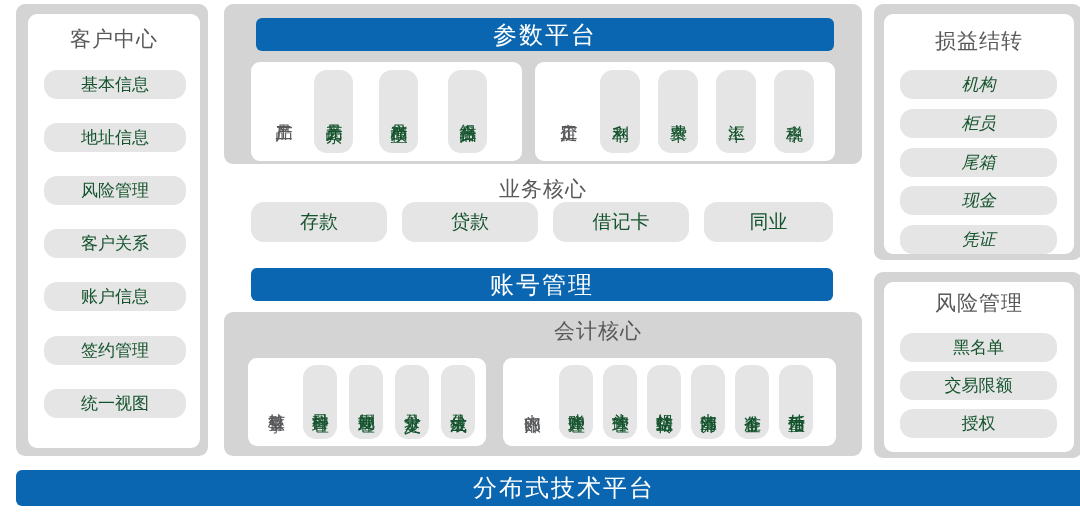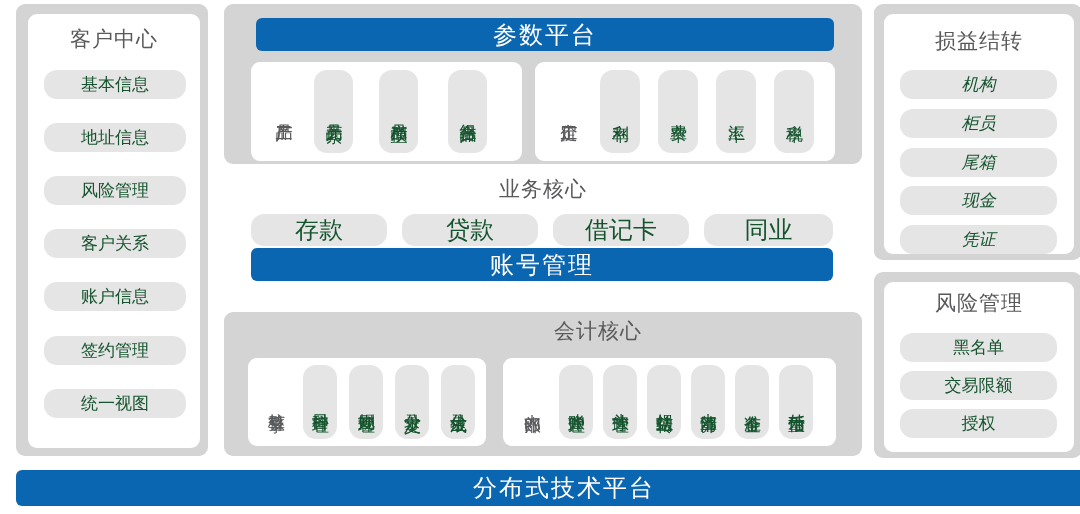--- a/index.html
+++ b/index.html
@@ -101,25 +101,25 @@
   .vbox {
     position: absolute;
     top: 70px;
     height: 83px;
   }
 
   
   #biz-title { position: absolute; left: 216px; top: 178px; width: 638px; }
   .biz-item {
     position: absolute;
-    top: 214px;
-    height: 32px;
-    font-size: 24px;
-  }
-  #acct-bar { left: 243px; top: 248px; width: 582px; height: 33px; }
+    top: 202px;
+    height: 40px;
+    font-size: 19px;
+  }
+  #acct-bar { left: 243px; top: 268px; width: 582px; height: 33px; }
 
   
   #acc-shell { left: 216px; top: 312px; width: 638px; height: 144px; }
   #acc-title { position: absolute; left: 216px; top: 320px; width: 748px; }
   #acc-left-card  { left: 240px; top: 358px; width: 238px; height: 88px; }
   #acc-right-card { left: 495px; top: 358px; width: 333px; height: 88px; }
   .accbox {
     position: absolute;
     top: 365px;
     height: 74px;

